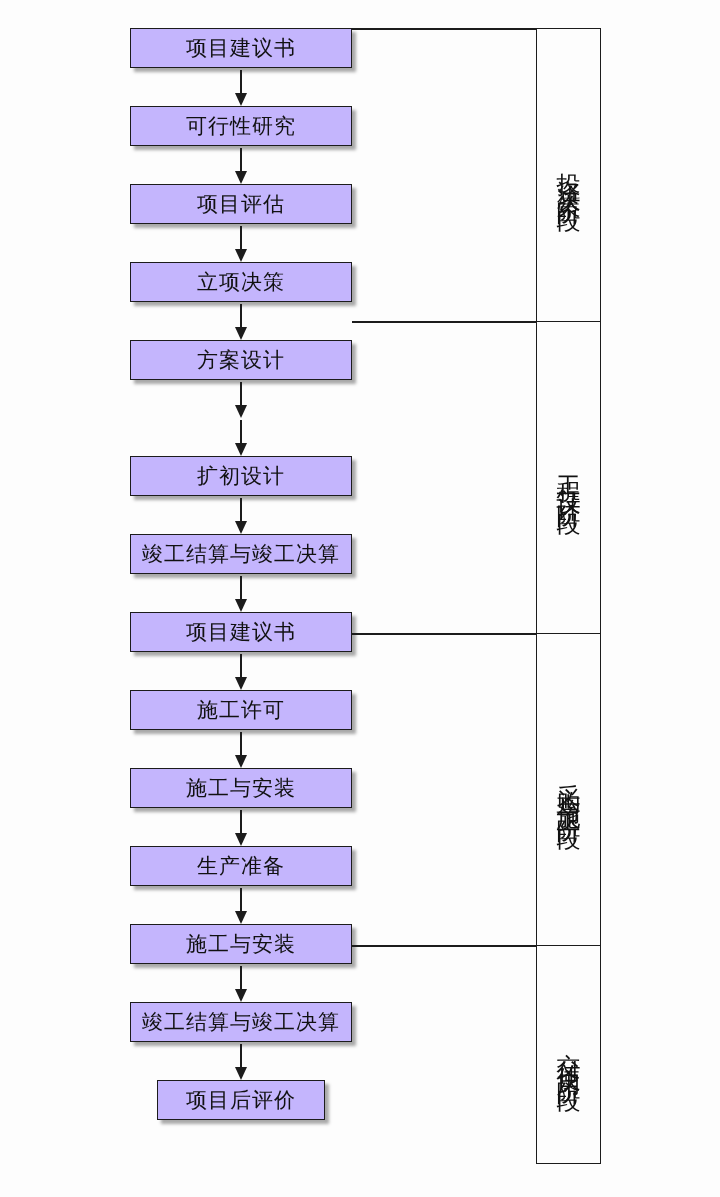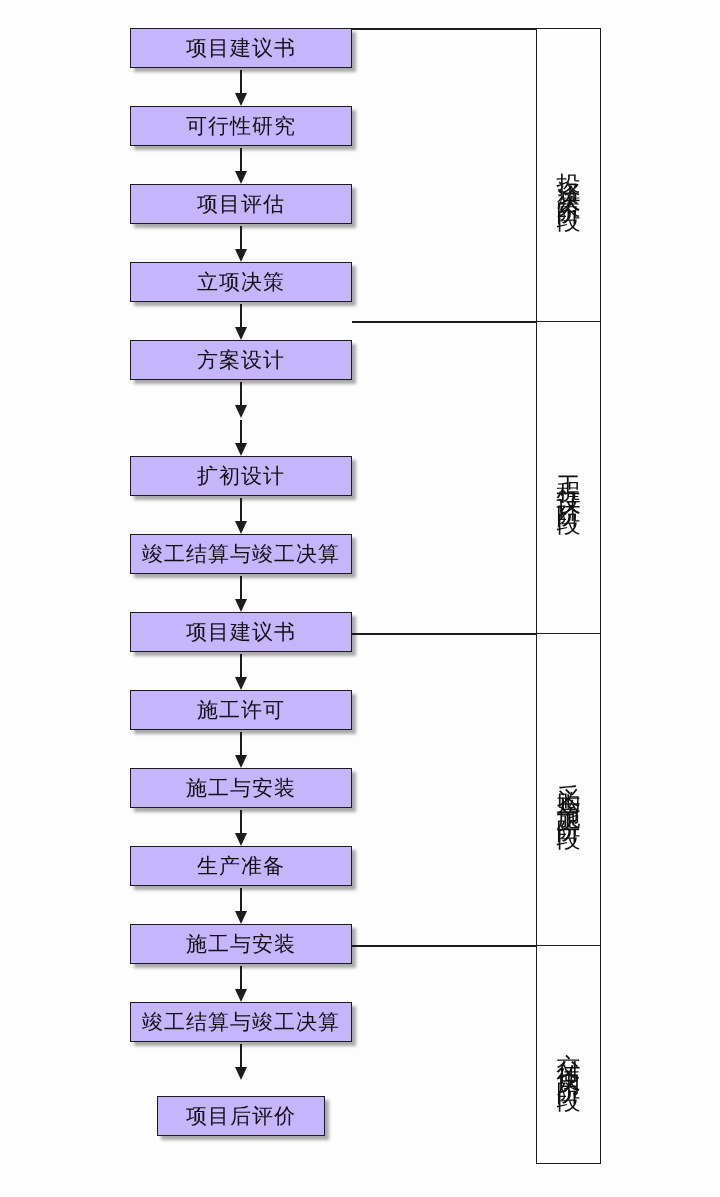--- a/index.html
+++ b/index.html
@@ -11,21 +11,21 @@
   .canvas{position:absolute;inset:0;}
   
   .flow{position:absolute;left:130px;top:28px;width:222px;}
   .step-box{
     box-sizing:border-box;width:222px;height:40px;
     background:#c4b5fd;border:1.5px solid #1c1c1c;
     box-shadow:4px 4px 3px #a9a9a9;
     display:flex;align-items:center;justify-content:center;
     font-size:21px;letter-spacing:1px;white-space:nowrap;
   }
-  .step-box.narrow{width:168px;margin:16px auto;}
+  .step-box.narrow{width:168px;margin:0 auto;}
   .arrow{height:38px;display:flex;flex-direction:column;align-items:center;justify-content:flex-end;}
   .arrow .shaft{width:2.5px;height:23px;background:#1c1c1c;}
   .arrow .head{width:0;height:0;border-left:6.5px solid transparent;border-right:6.5px solid transparent;border-top:13px solid #1c1c1c;}
   
   .phase-col{
     position:absolute;left:536px;top:28px;width:65px;height:1136px;
     box-sizing:border-box;border:1.5px solid #1c1c1c;
     display:flex;flex-direction:column;background:transparent;
   }
   .phase-section{

